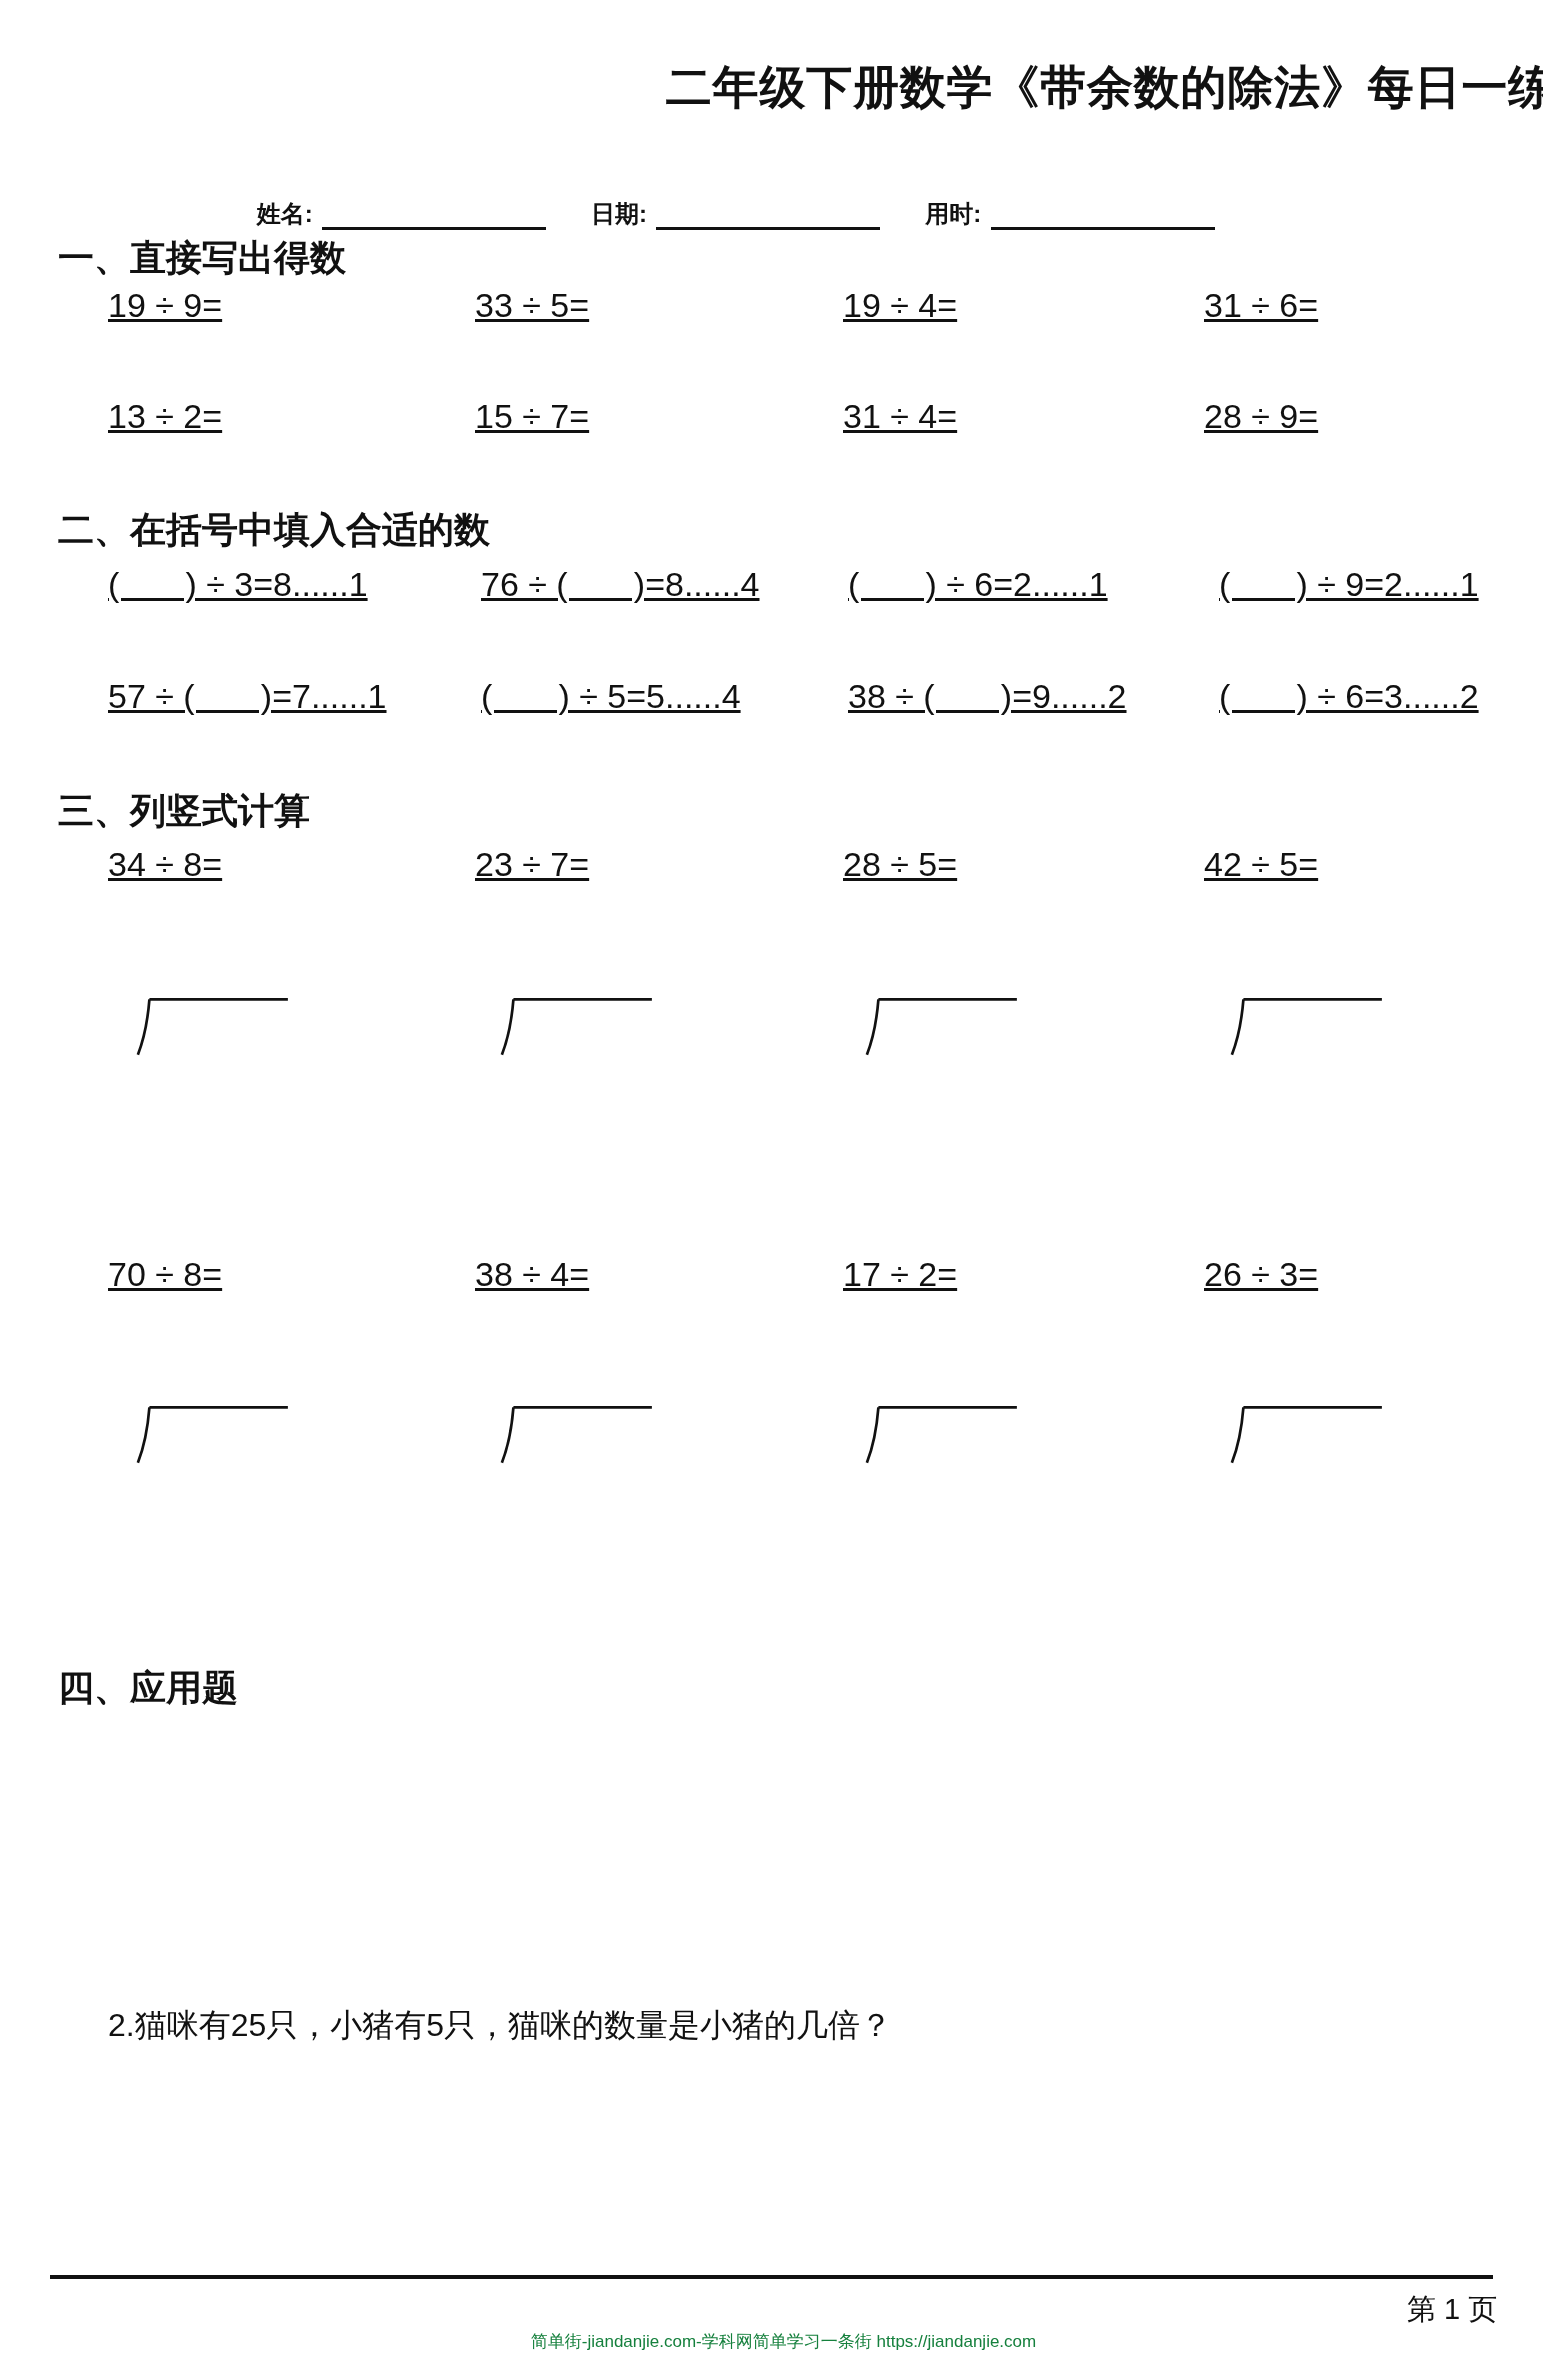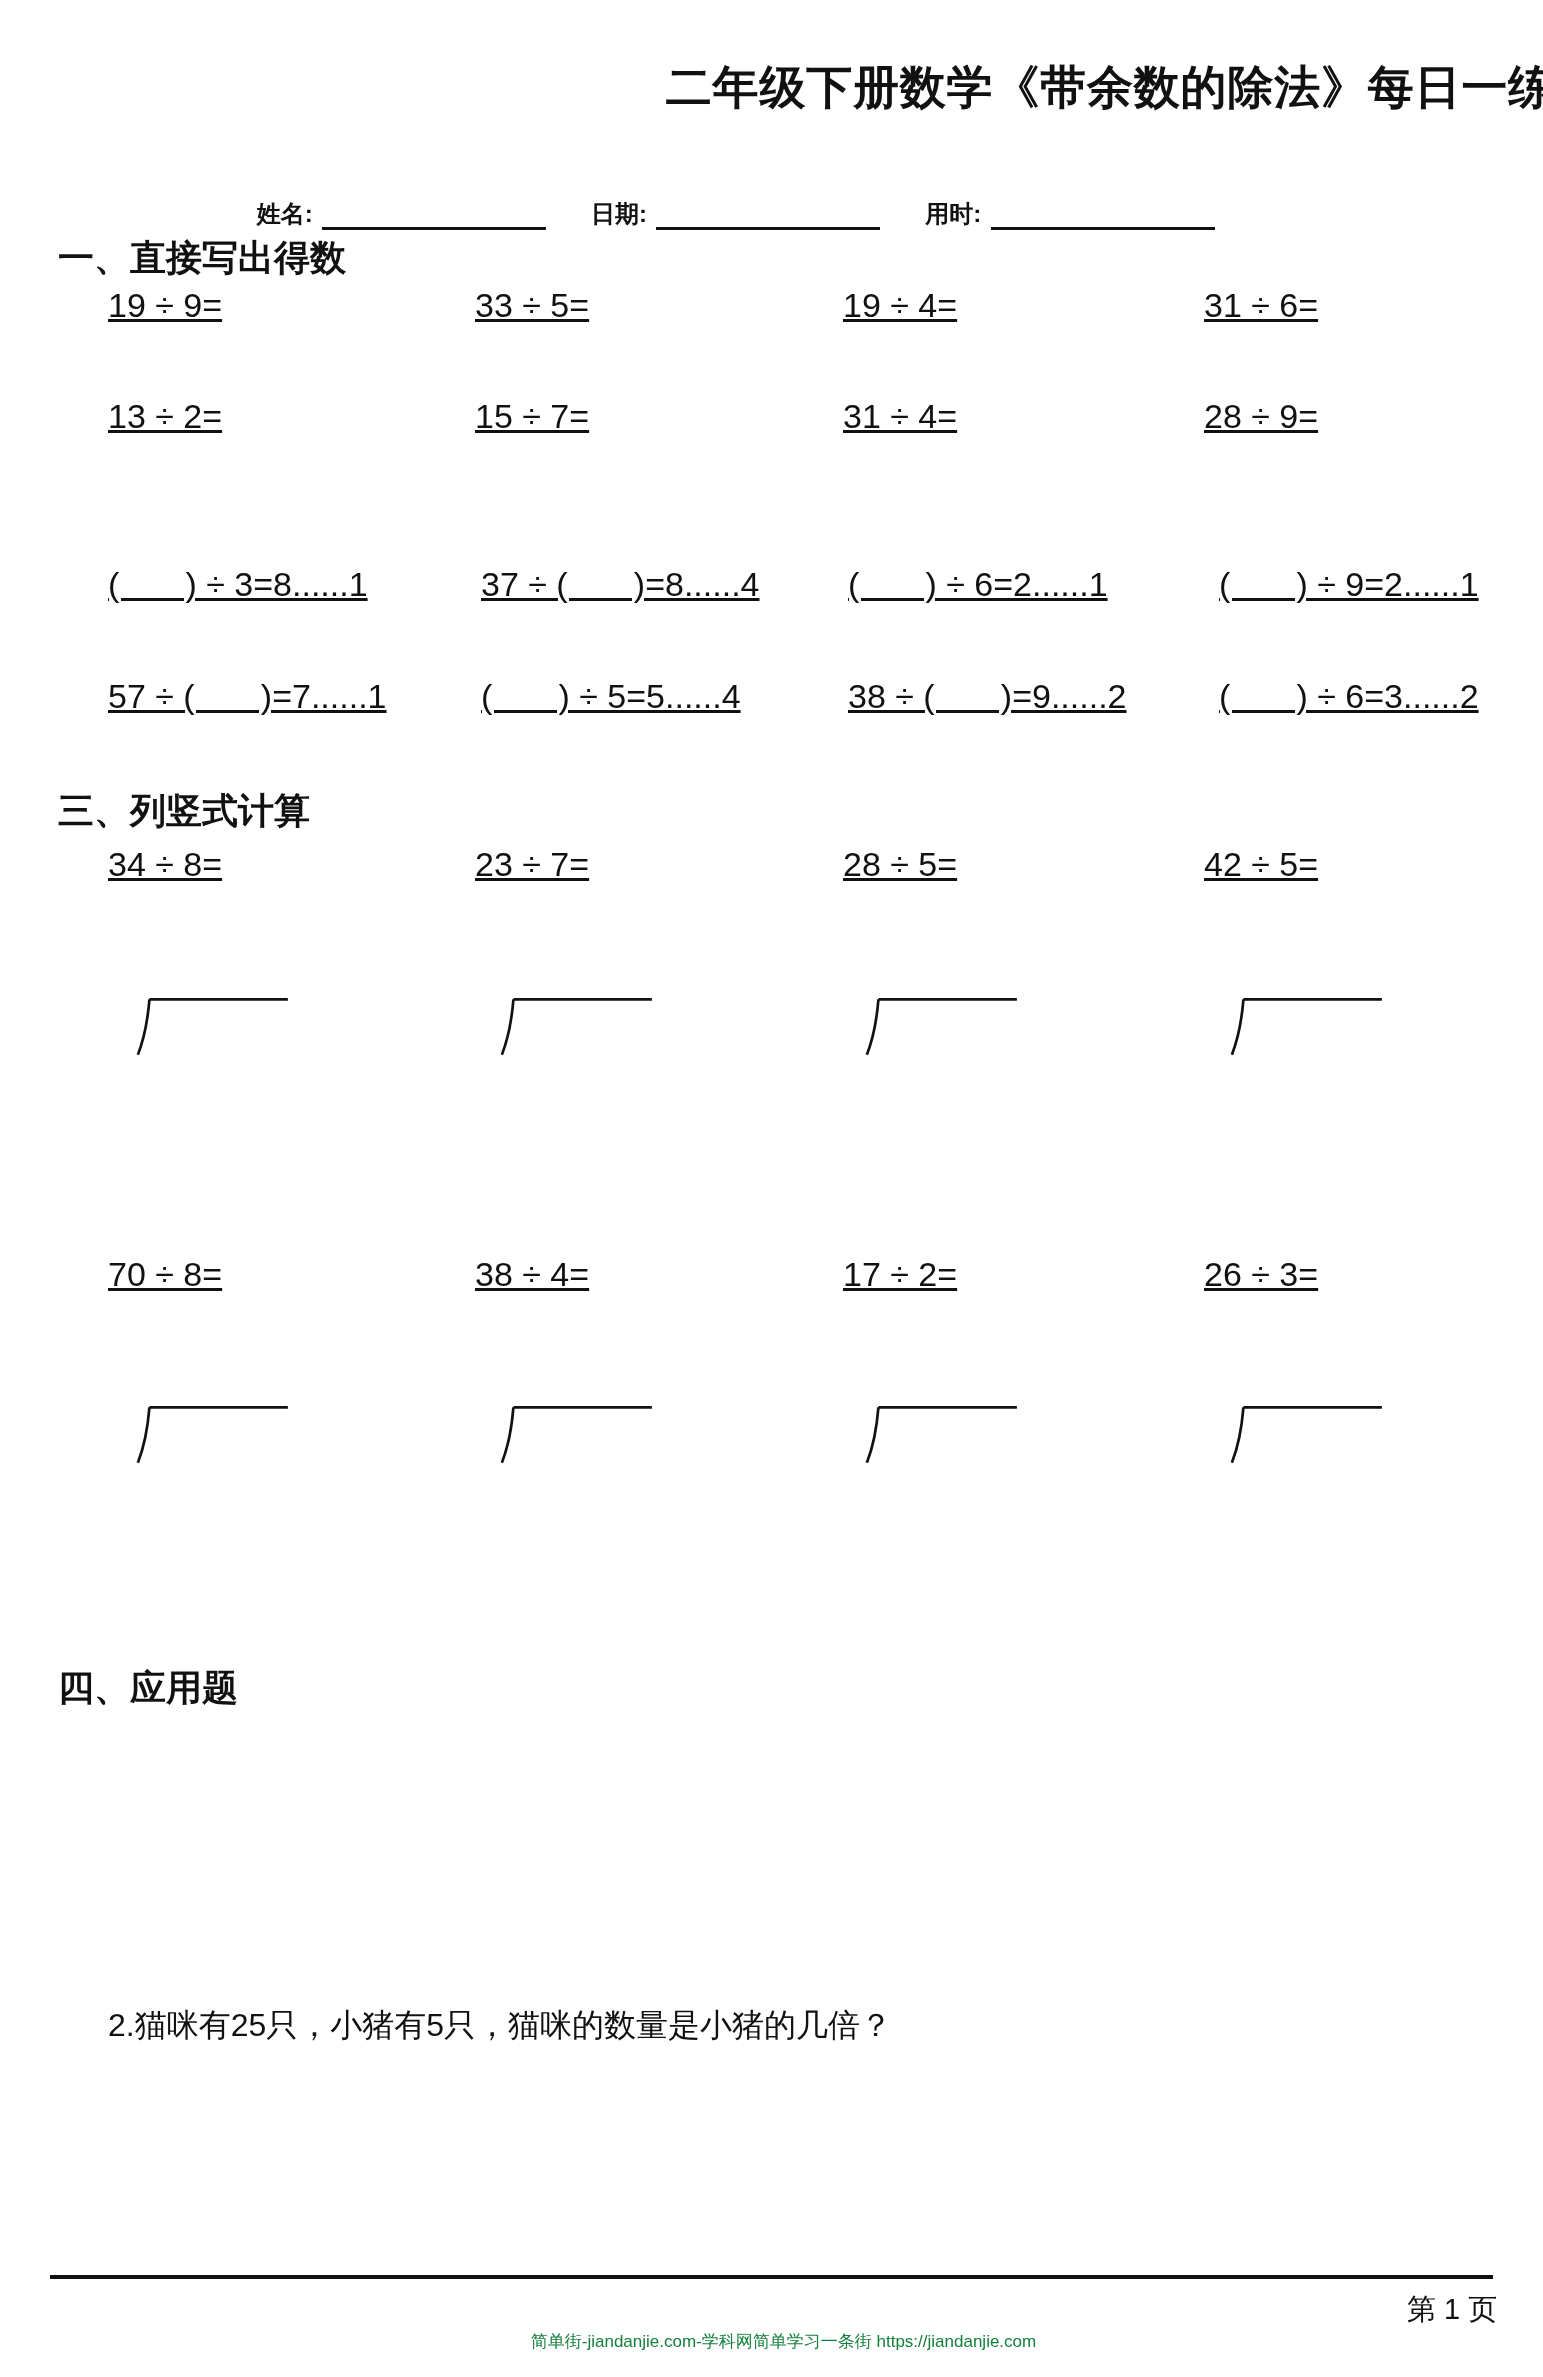--- a/index.html
+++ b/index.html
@@ -112,22 +112,23 @@
   <div class="sec-heading" style="top:234px">一、直接写出得数</div>
   <span class="prob" style="left:108px;top:286px">19 ÷ 9=</span>
   <span class="prob" style="left:475px;top:286px">33 ÷ 5=</span>
   <span class="prob" style="left:843px;top:286px">19 ÷ 4=</span>
   <span class="prob" style="left:1204px;top:286px">31 ÷ 6=</span>
   <span class="prob" style="left:108px;top:397px">13 ÷ 2=</span>
   <span class="prob" style="left:475px;top:397px">15 ÷ 7=</span>
   <span class="prob" style="left:843px;top:397px">31 ÷ 4=</span>
   <span class="prob" style="left:1204px;top:397px">28 ÷ 9=</span>
 
+  <div class="sec-heading" style="top:506px">二、在括号中填入合适的数</div>
   <span class="prob" style="left:108px;top:565px">(       ) ÷ 3=8......1</span>
-  <span class="prob" style="left:481px;top:565px">37 ÷ (       )=8......4</span>
+  <span class="prob" style="left:481px;top:565px">76 ÷ (       )=8......4</span>
   <span class="prob" style="left:848px;top:565px">(       ) ÷ 6=2......1</span>
   <span class="prob" style="left:1219px;top:565px">(       ) ÷ 9=2......1</span>
   <span class="prob" style="left:108px;top:677px">57 ÷ (       )=7......1</span>
   <span class="prob" style="left:481px;top:677px">(       ) ÷ 5=5......4</span>
   <span class="prob" style="left:848px;top:677px">38 ÷ (       )=9......2</span>
   <span class="prob" style="left:1219px;top:677px">(       ) ÷ 6=3......2</span>
 
   <div class="sec-heading" style="top:787px">三、列竖式计算</div>
   <span class="prob" style="left:108px;top:845px">34 ÷ 8=</span>
   <span class="prob" style="left:475px;top:845px">23 ÷ 7=</span>

